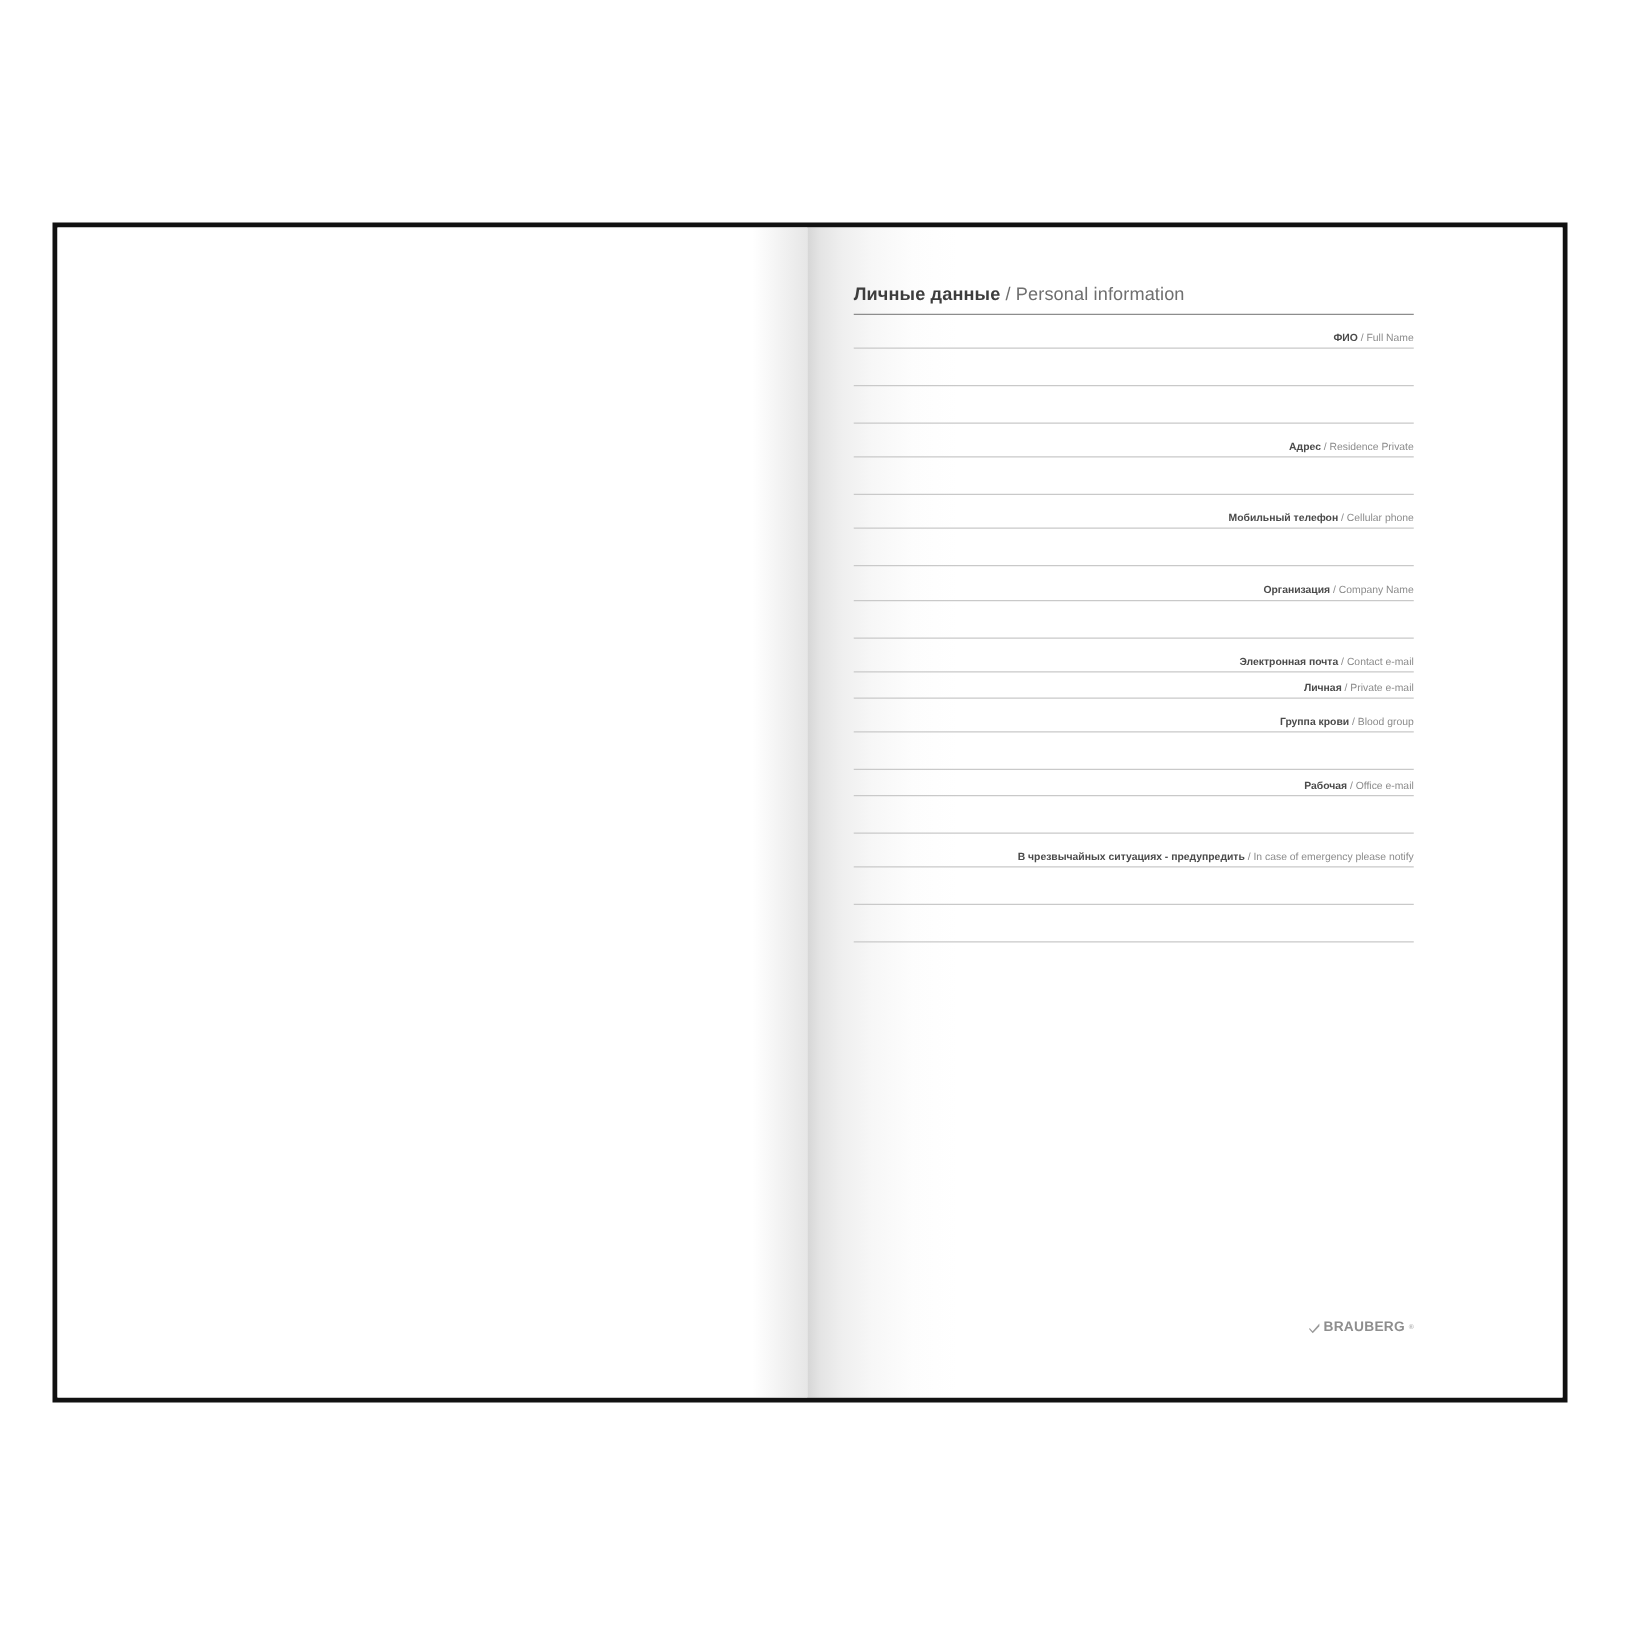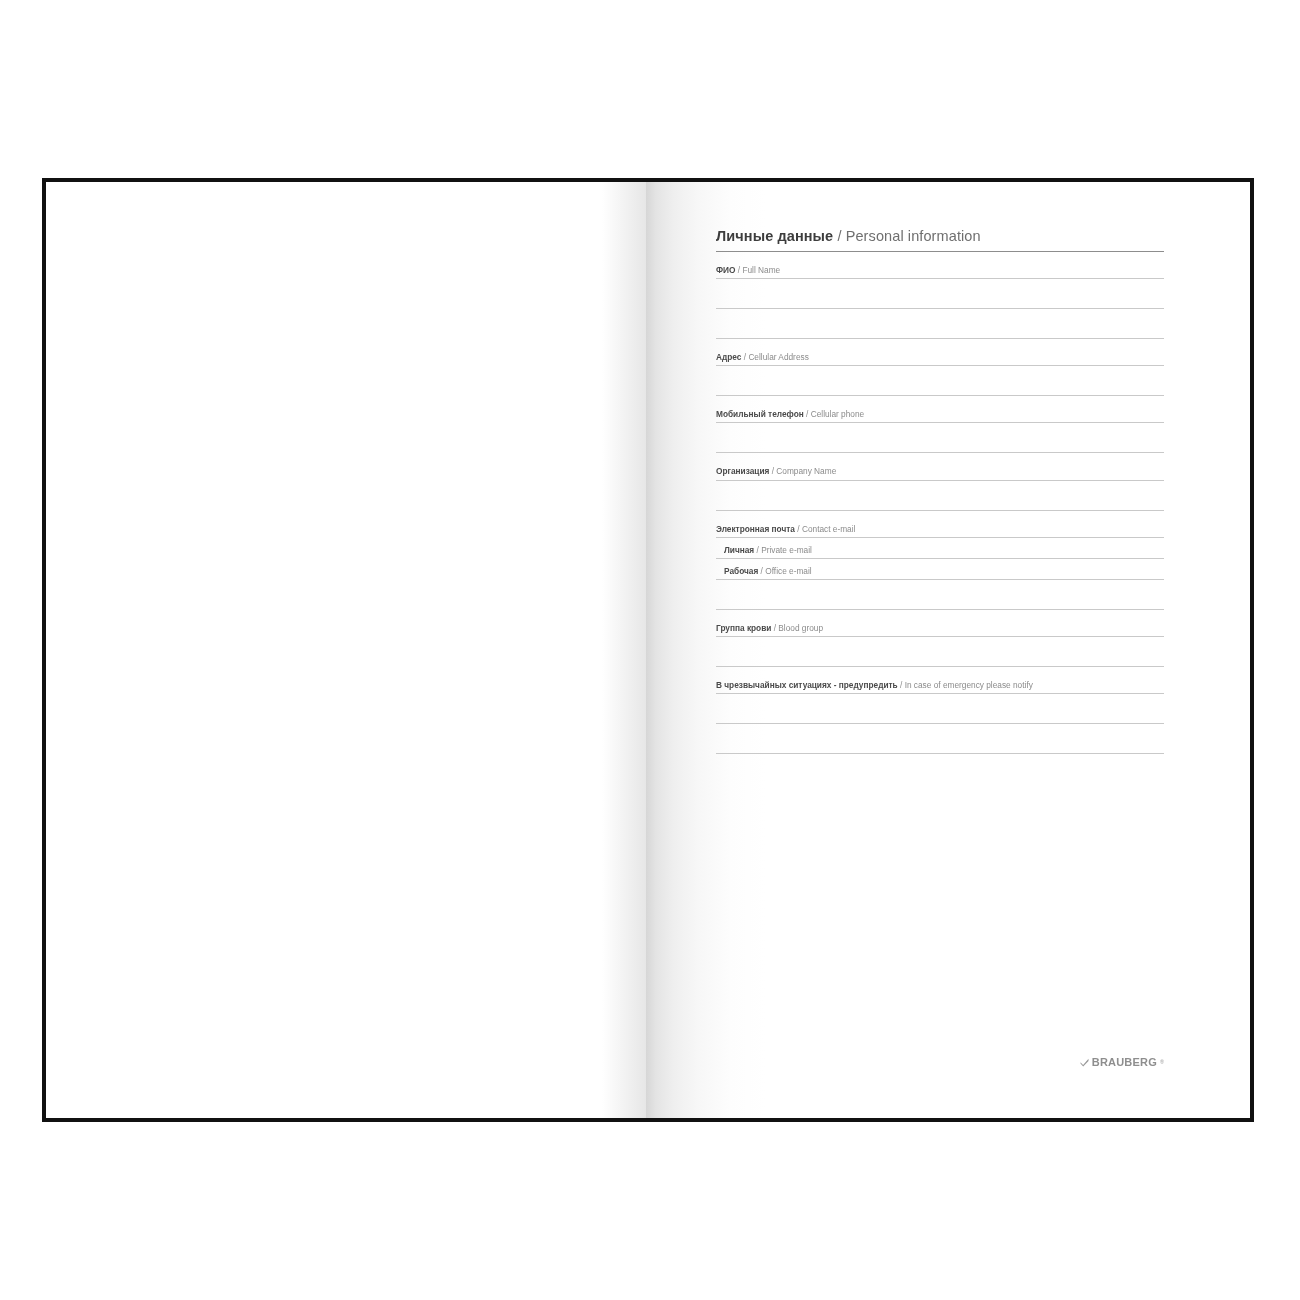--- a/index.html
+++ b/index.html
@@ -67,21 +67,21 @@
     top: 4px;
     width: 44px;
     height: 936px;
     background: linear-gradient(to right, rgba(255,255,255,0) 0%, rgba(210,210,210,0.55) 100%);
     pointer-events: none;
   }
 
   
   #form-area {
     position: absolute;
-    left: 716px;
+    left: 683px;
     top: 228px;
     width: 448px;
     height: 840px;
   }
 
   #form-title {
     font-size: 14.5px;
     color: #5a5a5a;
     letter-spacing: 0.1px;
     padding-bottom: 7px;
@@ -96,20 +96,21 @@
     color: #6f6f6f;
   }
   #title-rule {
     height: 1px;
     background: #8d8d8d;
     margin-bottom: 0;
   }
 
   .field-block {
     margin-top: 14px;
+    text-align: right;
   }
   .field-block.tight { margin-top: 8px; }
 
   .field-label {
     font-size: 8.3px;
     color: #777777;
     white-space: nowrap;
     padding-bottom: 3px;
     line-height: 1.1;
   }
@@ -187,21 +188,21 @@
     <div class="field-label">
       <span class="ru">ФИО</span><span class="en"> / </span><span class="en">Full Name</span>
     </div>
     <div class="rule"></div>
     <div class="rule spacer"></div>
     <div class="rule spacer"></div>
   </div>
 
   <div class="field-block">
     <div class="field-label">
-      <span class="ru">Адрес</span><span class="en"> / </span><span class="en">Cellular Address</span>
+      <span class="ru">Адрес</span><span class="en"> / </span><span class="en">Residence Private</span>
     </div>
     <div class="rule"></div>
     <div class="rule spacer"></div>
   </div>
 
   <div class="field-block">
     <div class="field-label">
       <span class="ru">Мобильный телефон</span><span class="en"> / </span><span class="en">Cellular phone</span>
     </div>
     <div class="rule"></div>
@@ -224,31 +225,31 @@
     <div class="rule"></div>
   </div>
 
   <div class="field-block tight">
     <div class="field-label indent">
       <span class="ru">Личная</span><span class="en"> / </span><span class="en">Private e-mail</span>
     </div>
     <div class="rule"></div>
   </div>
 
+  <div class="field-block">
+    <div class="field-label">
+      <span class="ru">Группа крови</span><span class="en"> / </span><span class="en">Blood group</span>
+    </div>
+    <div class="rule"></div>
+    <div class="rule spacer"></div>
+  </div>
+
   <div class="field-block tight">
     <div class="field-label indent">
       <span class="ru">Рабочая</span><span class="en"> / </span><span class="en">Office e-mail</span>
-    </div>
-    <div class="rule"></div>
-    <div class="rule spacer"></div>
-  </div>
-
-  <div class="field-block">
-    <div class="field-label">
-      <span class="ru">Группа крови</span><span class="en"> / </span><span class="en">Blood group</span>
     </div>
     <div class="rule"></div>
     <div class="rule spacer"></div>
   </div>
 
   <div class="field-block">
     <div class="field-label">
       <span class="ru">В чрезвычайных ситуациях - предупредить</span><span class="en"> / </span><span class="en">In case of emergency please notify</span>
     </div>
     <div class="rule"></div>

